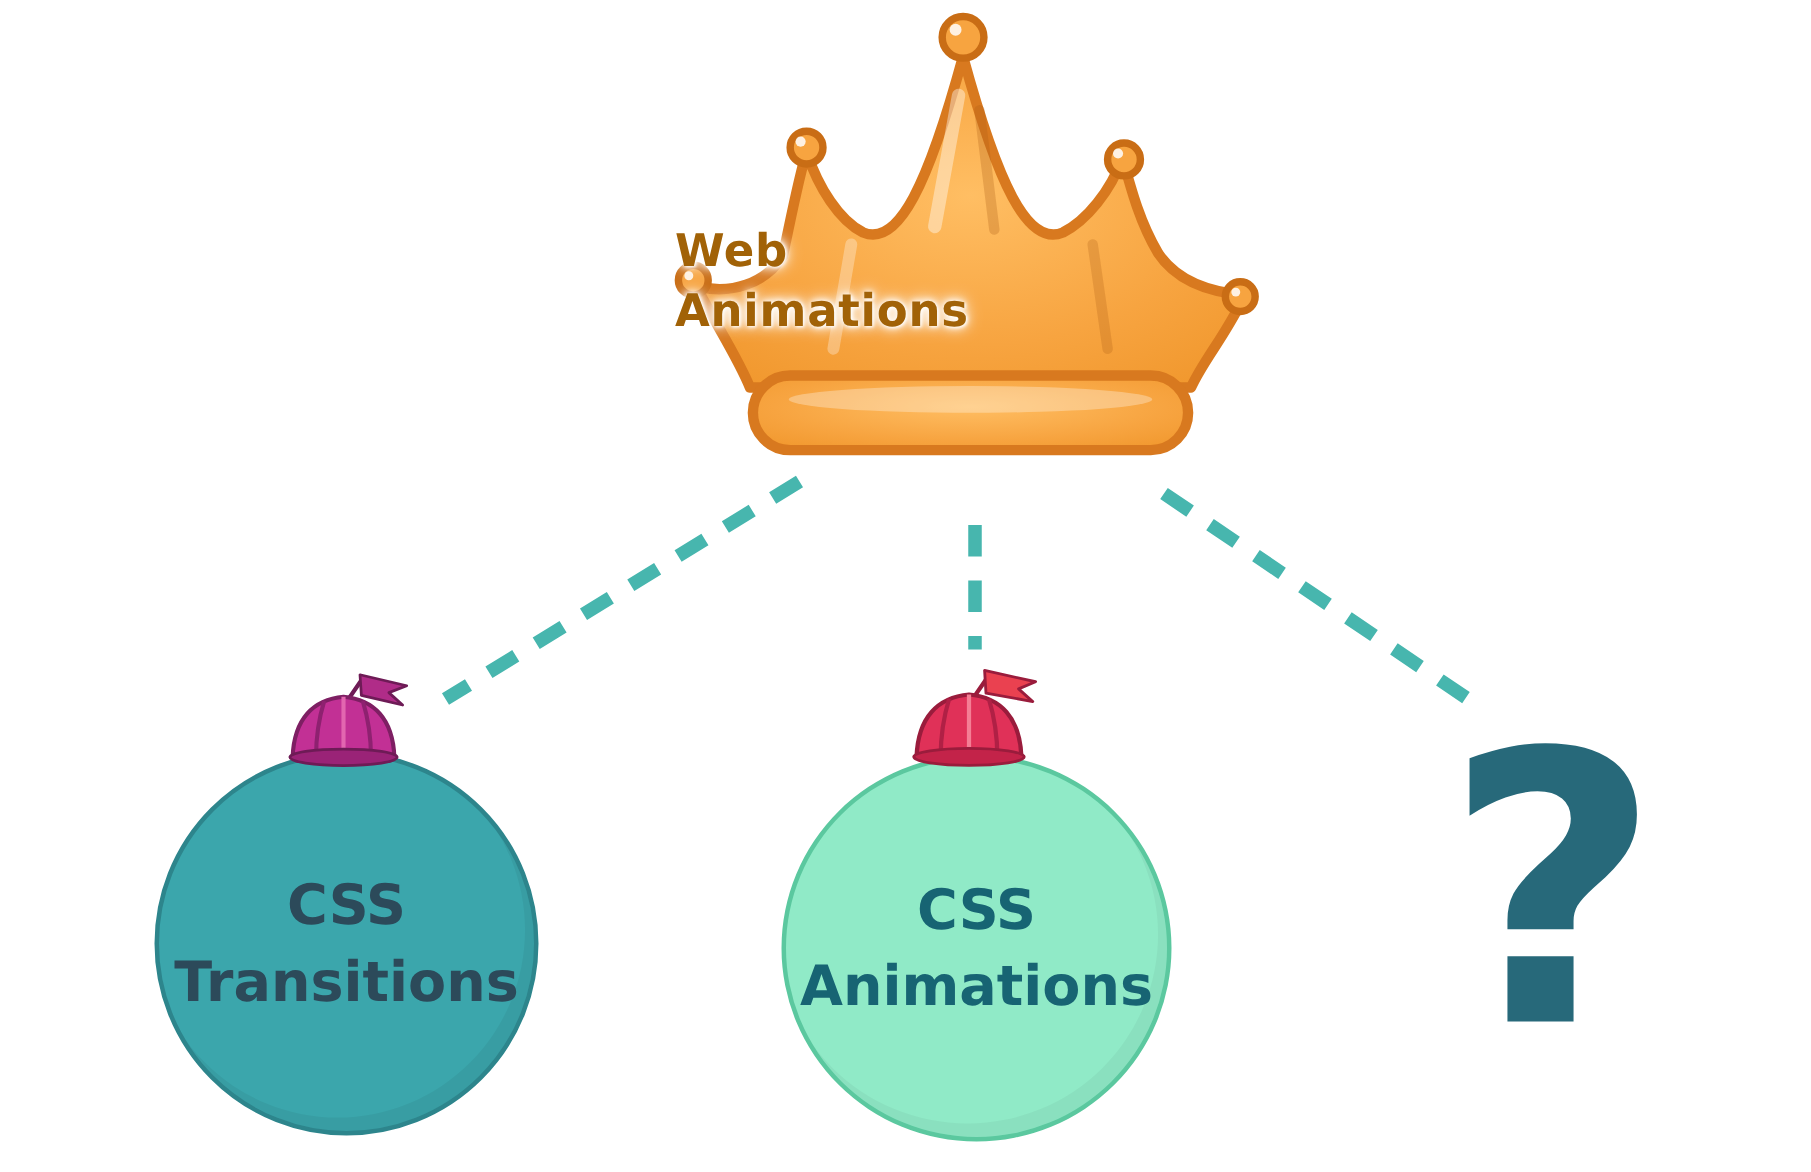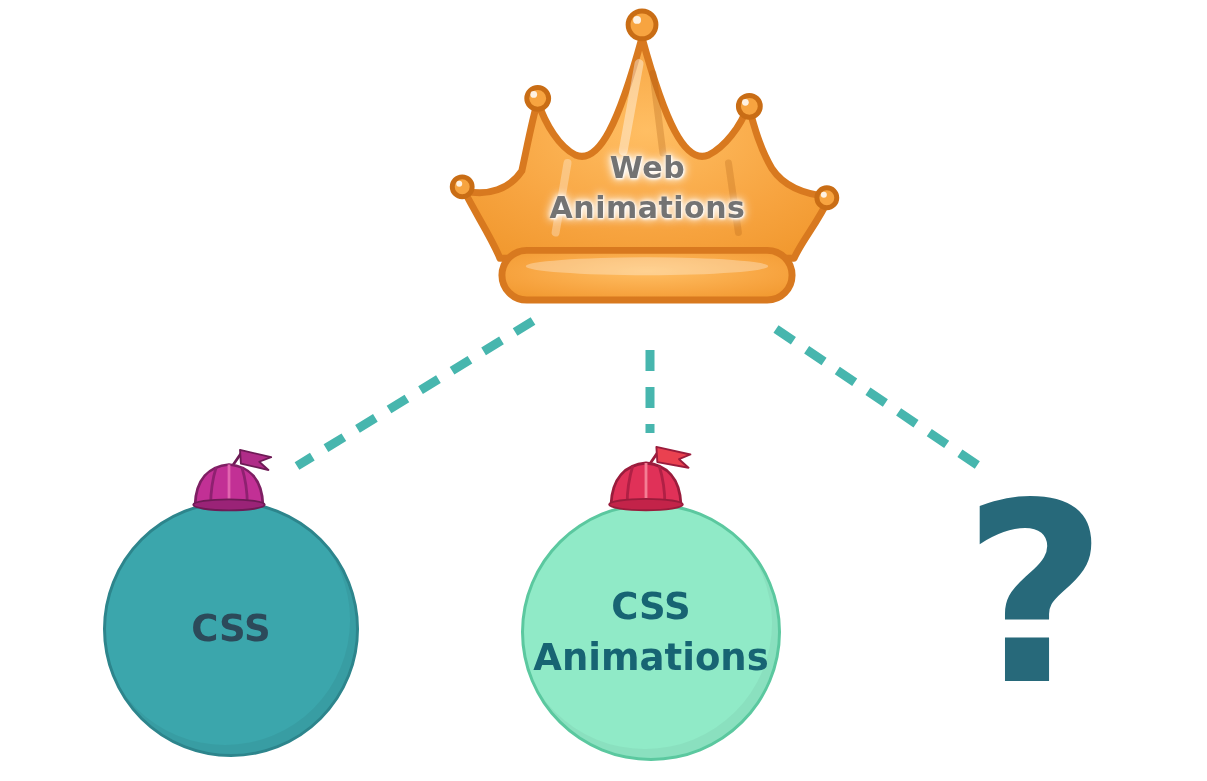--- a/index.html
+++ b/index.html
@@ -20,26 +20,25 @@
   }
   .crown-wrap {
     position: absolute;
     left: 448px; top: 2px;
     width: 398px; height: 308px;
   }
   .crown-label {
     position: absolute;
     left: 450px; top: 148px;
     width: 395px;
-    text-align: center;
     font-weight: bold;
     font-size: 30px;
     line-height: 40px;
     letter-spacing: 0.5px;
-    color: #737373;
+    color: #a16207;
     text-shadow:
       0 0 4px #ffffff, 0 0 8px #ffffff,
       0 0 12px rgba(255,255,255,0.95),
       1px 1px 2px rgba(255,255,255,0.9);
   }
   .node-circle {
     position: absolute;
     border-radius: 50%;
     display: flex;
     align-items: center;
@@ -134,20 +133,21 @@
   </div>
 
   <div class="crown-label">
     <div>Web</div>
     <div>Animations</div>
   </div>
 
   <div class="node-circle node-transitions">
     <div>
       <div>CSS</div>
+      <div>Transitions</div>
     </div>
   </div>
 
   <div class="node-circle node-animations">
     <div>
       <div>CSS</div>
       <div>Animations</div>
     </div>
   </div>
 

